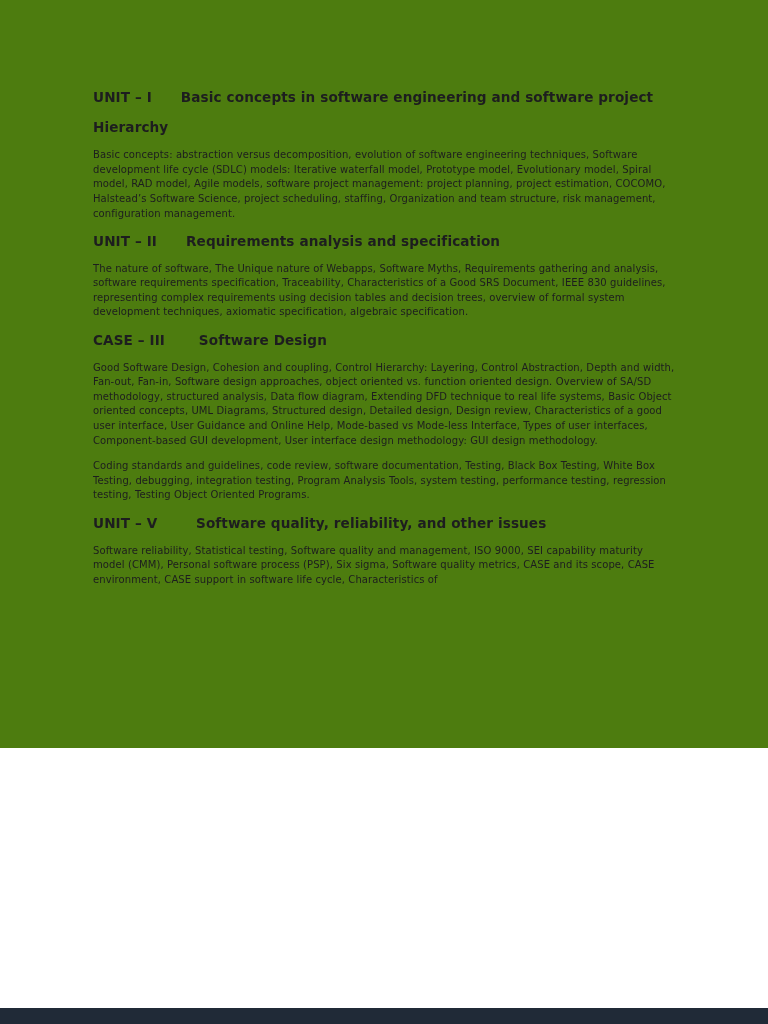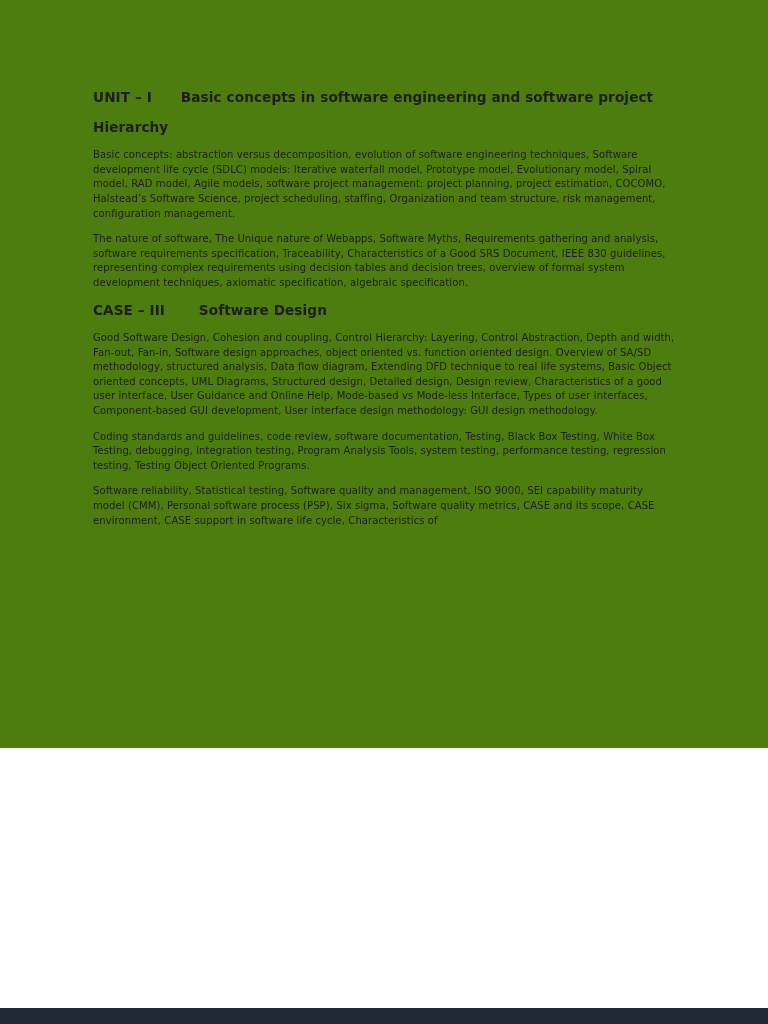--- a/index.html
+++ b/index.html
@@ -66,31 +66,33 @@
 <div class="viewer">
   <div class="page">
 
     <section>
       <h2 class="unit-heading">UNIT – I      Basic concepts in software engineering and software project</h2>
       <h2 class="unit-subheading">Hierarchy</h2>
       <p class="unit-body">Basic concepts: abstraction versus decomposition, evolution of software engineering techniques, Software development life cycle (SDLC) models: Iterative waterfall model, Prototype model, Evolutionary model, Spiral model, RAD model, Agile models, software project management: project planning, project estimation, COCOMO, Halstead’s Software Science, project scheduling, staffing, Organization and team structure, risk management, configuration management.</p>
     </section>
 
     <section>
+      <h2 class="unit-heading">UNIT – II      Requirements analysis and specification</h2>
       <p class="unit-body">The nature of software, The Unique nature of Webapps, Software Myths, Requirements gathering and analysis, software requirements specification, Traceability, Characteristics of a Good SRS Document, IEEE 830 guidelines, representing complex requirements using decision tables and decision trees, overview of formal system development techniques, axiomatic specification, algebraic specification.</p>
     </section>
 
     <section>
       <h2 class="unit-heading">CASE – III       Software Design</h2>
       <p class="unit-body">Good Software Design, Cohesion and coupling, Control Hierarchy: Layering, Control Abstraction, Depth and width, Fan-out, Fan-in, Software design approaches, object oriented vs. function oriented design. Overview of SA/SD methodology, structured analysis, Data flow diagram, Extending DFD technique to real life systems, Basic Object oriented concepts, UML Diagrams, Structured design, Detailed design, Design review, Characteristics of a good user interface, User Guidance and Online Help, Mode-based vs Mode-less Interface, Types of user interfaces, Component-based GUI development, User interface design methodology: GUI design methodology.</p>
     </section>
 
     <section>
       <p class="unit-body">Coding standards and guidelines, code review, software documentation, Testing, Black Box Testing, White Box Testing, debugging, integration testing, Program Analysis Tools, system testing, performance testing, regression testing, Testing Object Oriented Programs.</p>
     </section>
 
     <section>
+      <h2 class="unit-heading">UNIT – V        Software quality, reliability, and other issues</h2>
       <p class="unit-body">Software reliability, Statistical testing, Software quality and management, ISO 9000, SEI capability maturity model (CMM), Personal software process (PSP), Six sigma, Software quality metrics, CASE and its scope, CASE environment, CASE support in software life cycle, Characteristics of</p>
     </section>
 
   </div>
   <div class="bottom-bar"></div>
 </div>
 
 </body></html>

